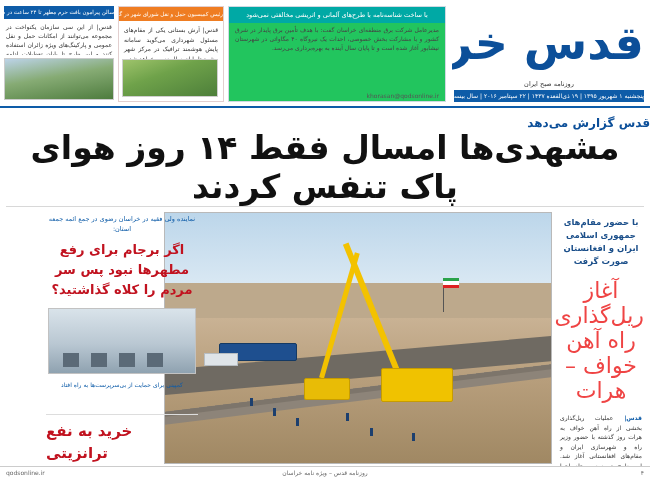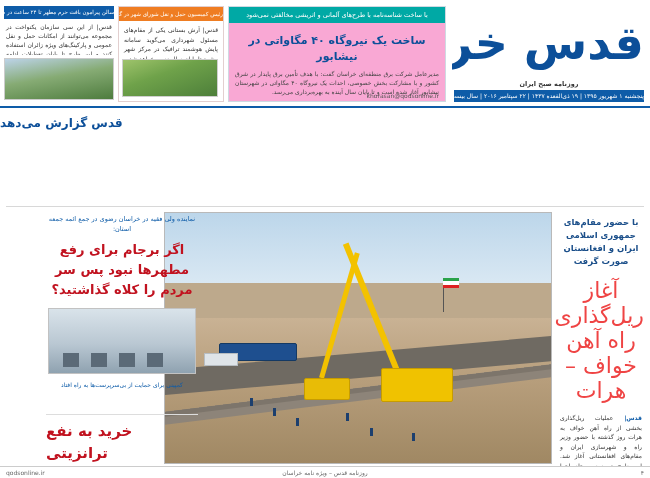--- a/index.html
+++ b/index.html
@@ -49,21 +49,20 @@
     white-space: nowrap;
     overflow: hidden;
   }
   .logo-sub {
     position: absolute;
     bottom: 16px; right: 4px;
     width: 186px;
     text-align: center;
     font-size: 6.5px;
     color: #333;
-    font-weight: bold;
   }
   .logo-date {
     position: absolute;
     bottom: 2px; right: 2px;
     width: 190px;
     height: 12px;
     background: #0e5ca8;
     color: #fff;
     font-size: 6px;
     line-height: 12px;
@@ -71,21 +70,21 @@
     white-space: nowrap;
     overflow: hidden;
   }
 
   
   .top-teal {
     position: absolute;
     top: 6px; right: 204px;
     width: 218px;
     height: 96px;
-    background: #f9a8d4;
+    background: #22c55e;
     border: 1px solid #cfd9e2;
   }
   .teal-bar {
     height: 16px;
     background: #00a9a5;
     color: #fff;
     font-size: 6.5px;
     line-height: 16px;
     text-align: center;
     white-space: nowrap;
@@ -185,21 +184,21 @@
     background: linear-gradient(170deg, #bcd3e8 0%, #86ab74 45%, #4e7c3e 100%);
     border: 1px solid #ccc;
   }
 
   
   .kicker-row {
     position: absolute;
     top: 112px; right: 0;
     width: 650px;
     height: 16px;
-    text-align: left;
+    text-align: right;
   }
   .kicker {
     display: inline-block;
     color: #0c4f99;
     font-size: 12px;
     font-weight: bold;
     line-height: 16px;
   }
   .headline {
     position: absolute;
@@ -400,41 +399,41 @@
   <div class="masthead">
 
     <div class="logo-block">
       <div class="logo-word">قدس خراسان</div>
       <div class="logo-sub">روزنامه صبح ایران</div>
       <div class="logo-date">پنجشنبه ١ شهریور ١٣٩۵ | ١٩ ذی‌القعده ١۴٣٧ | ٢٢ سپتامبر ٢٠١۶ | سال بیست و نهم | شماره ٨٢۶٢ | ویژه نامه ۴</div>
     </div>
 
     <div class="top-teal">
       <div class="teal-bar">با ساخت شناسه‌نامه با طرح‌های آلمانی و اتریشی مخالفتی نمی‌شود</div>
-      <div class="teal-head">ساخت یک نیروگاه ۴۰ مگاواتی در نیشابور</div>
       <div class="teal-body">مدیرعامل شرکت برق منطقه‌ای خراسان گفت: با هدف تأمین برق پایدار در شرق کشور و با مشارکت بخش خصوصی، احداث یک نیروگاه ۴۰ مگاواتی در شهرستان نیشابور آغاز شده است و تا پایان سال آینده به بهره‌برداری می‌رسد.</div>
       <div class="teal-mail">khorasan@qodsonline.ir</div>
     </div>
 
     <div class="top-orange">
       <div class="orange-bar">رئیس کمیسیون حمل و نقل شورای شهر در گفت و گو با قدس:</div>
       <div class="orange-body">قدس| آرش بستانی یکی از مقام‌های مسئول شهرداری می‌گوید سامانه پایش هوشمند ترافیک در مرکز شهر مشهد تا پایان سال نصب خواهد شد و این طرح می‌تواند بخشی از گره‌های ترافیکی حرم را باز کند.</div>
       <div class="orange-photo"></div>
     </div>
 
     <div class="top-left">
       <div class="tl-bar">سالن پیرامون بافت حرم مطهر تا ۲۴ ساعت در شبانه‌روز از پرداخت هزینه معاف هستند</div>
       <div class="tl-text">قدس| از این سی سازمان یکنواخت در مجموعه می‌توانند از امکانات حمل و نقل عمومی و پارکینگ‌های ویژه زائران استفاده کنند و این طرح تا پایان تعطیلات ادامه دارد.</div>
       <div class="tl-photo"></div>
     </div>
   </div>
 
   <div class="kicker-row">
     <span class="kicker">قدس گزارش می‌دهد</span>
   </div>
+  <div class="headline">مشهدی‌ها امسال فقط ۱۴ روز هوای پاک تنفس کردند</div>
   <div class="hl-rule"></div>
 
   <div class="col-right">
     <div class="cr-lead">با حضور مقام‌های جمهوری اسلامی ایران و افغانستان صورت گرفت</div>
     <div class="cr-title">آغاز ریل‌گذاری راه آهن خواف – هرات</div>
     <div class="cr-body">
       <span class="cr-tag">قدس|</span>
       <span>عملیات ریل‌گذاری بخشی از راه آهن خواف به هرات روز گذشته با حضور وزیر راه و شهرسازی ایران و مقام‌های افغانستانی آغاز شد. این طرح در سه مرحله اجرا می‌شود و قرار است با بهره‌برداری از آن، مسیر ترانزیتی تازه‌ای میان دو کشور شکل بگیرد که نقش مهمی در توسعه مبادلات تجاری منطقه خواهد داشت.</span>
     </div>
   </div>

